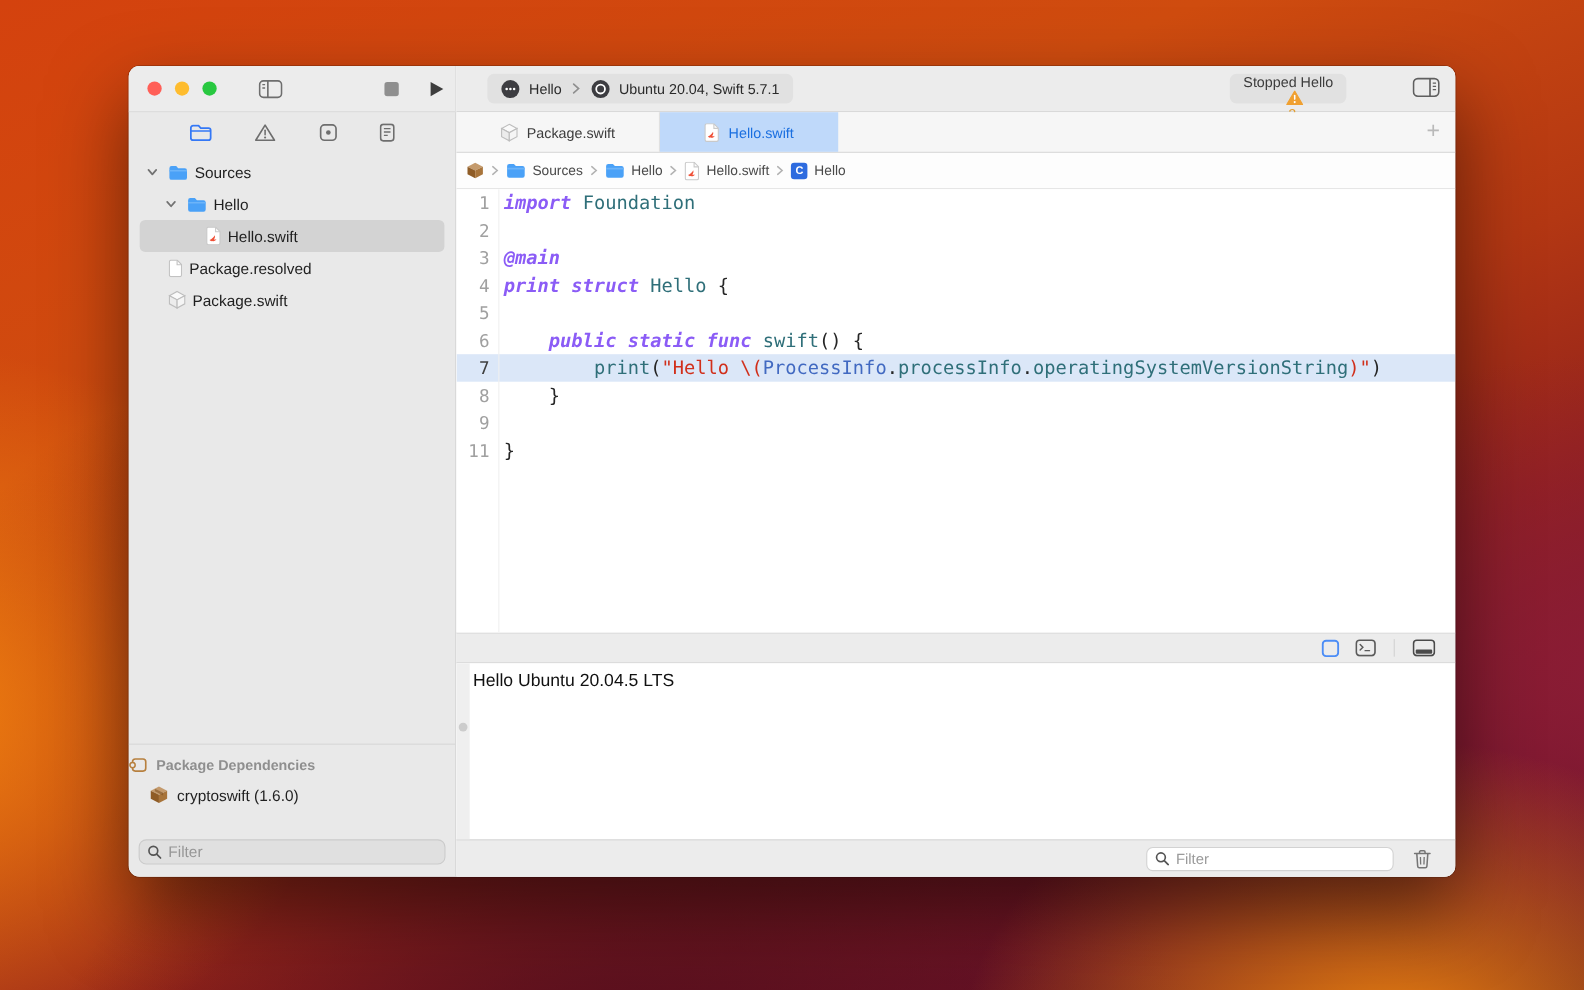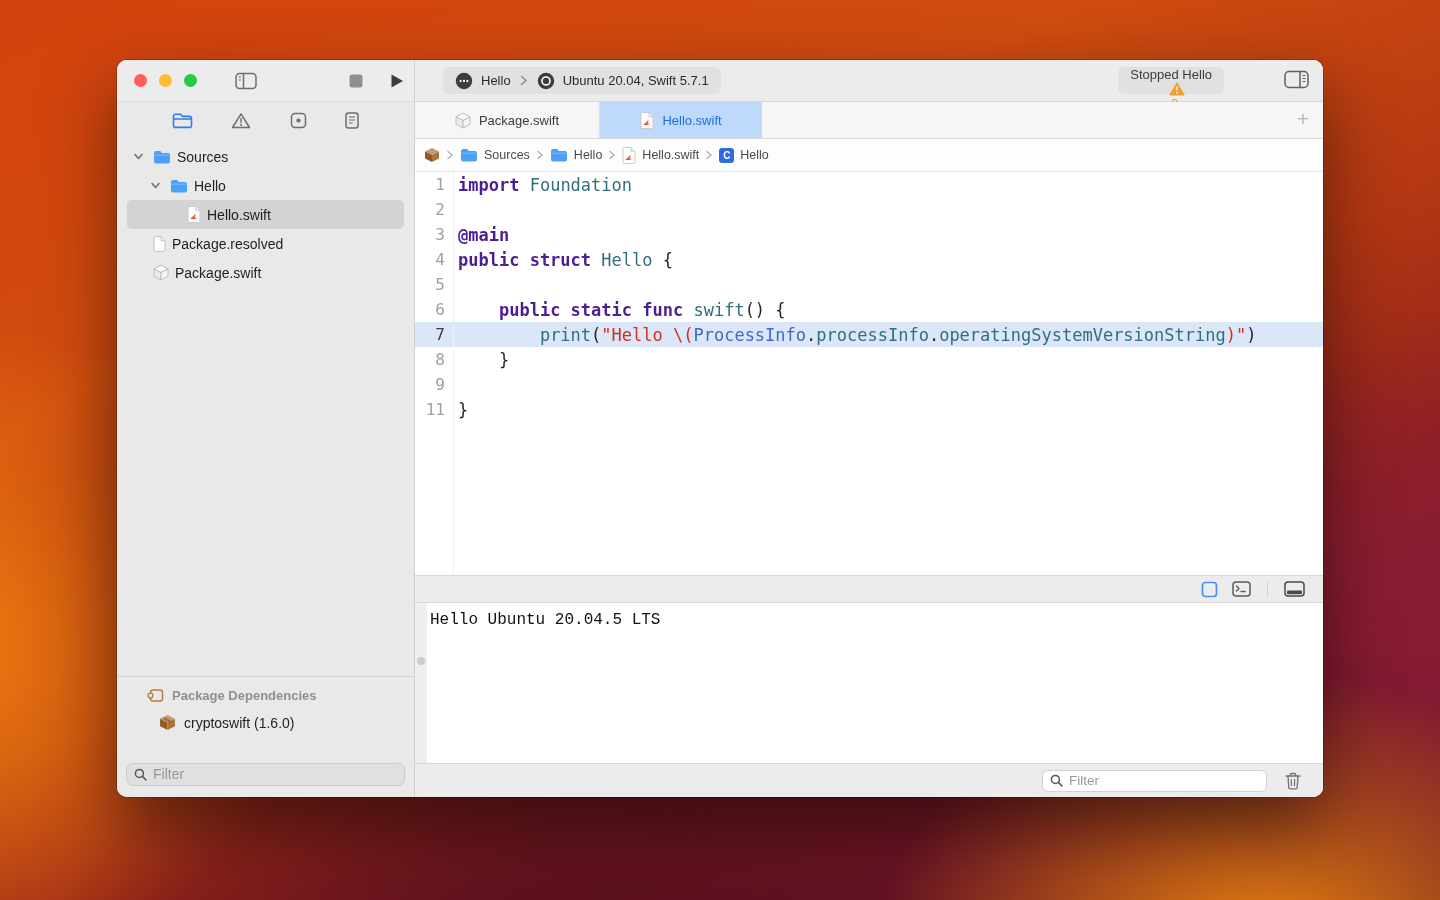--- a/index.html
+++ b/index.html
@@ -33,23 +33,23 @@
   .play-btn{ margin-left:26px; }
   .nav-tabs{ height:37px; display:flex; align-items:center; justify-content:space-around; padding:0 36px; }
   .tree{ flex:0 0 auto; padding-top:3px; }
   .tree-row{ height:29px; display:flex; align-items:center; margin:0 10px; border-radius:5px; }
   .tree-row.selected{ background:#d3d3d3; }
   .chev-slot{ width:20px; display:flex; align-items:center; justify-content:flex-start; }
   .tree-label{ font-size:14px; color:#1f1f1f; margin-left:6px; white-space:nowrap; }
   .icn{ display:inline-flex; align-items:center; justify-content:center; }
   .sb-fill{ flex:1 1 auto; }
   .pkg-sep{ border-top:1px solid #d6d6d6; }
-  .pkg-header{ height:26px; display:flex; align-items:center; padding-left:10px; margin-top:5px;margin-left:20px;}
+  .pkg-header{ height:26px; display:flex; align-items:center; padding-left:0; margin-top:5px;}
   .pkg-header-label{ font-size:13px; color:#8f8f8f; margin-left:8px; font-weight:600;}
-  .pkg-item{ height:29px; display:flex; align-items:center; padding-left:42px; }
+  .pkg-item{ height:29px; display:flex; align-items:center; padding-left:19px; }
   .pkg-item-label{ font-size:14px; color:#1f1f1f; margin-left:8px; }
   .sb-filterbar{ height:46px; display:flex; align-items:center; padding:0 9px; margin-top:14px;}
   .filter-field{ flex:1; height:23px; background:#e0e0e0; border:1px solid #cbcbcb; border-radius:7px; display:flex; align-items:center; padding:0 7px; }
   .filter-field .ph{ font-size:14px; color:#979797; margin-left:6px; }
   
   .main{ flex:1; display:flex; flex-direction:column; background:#fff; min-width:0;}
   .toolbar{ height:42px; background:#ececec; border-bottom:1px solid #d8d8d8; display:flex; align-items:center; padding:0 14px 0 14px; }
   .pill{ height:27px; border-radius:6px; background:rgba(0,0,0,.045); display:flex; align-items:center; padding:0 12px; }
   .scheme-pill{ margin-left:14px; }
   .scheme-name{ font-size:13px; color:#2a2a2a; margin:0 9px 0 8px; }
@@ -70,31 +70,31 @@
   .bc-label{ font-size:12.5px; color:#4a4a4a; }
   .c-badge{ width:15px; height:15px; border-radius:3px; background:#2d6bdf; color:#fff; font-size:10px; font-weight:bold; display:flex; align-items:center; justify-content:center; }
   
   .editor{ height:403px; background:#fff; overflow:hidden; position:relative; font-family:"DejaVu Sans Mono", monospace; }
   .gutter-line{ position:absolute; left:38px; top:0; bottom:0; width:1px; background:#f0f0f0; }
   .code-line{ height:25px; display:flex; align-items:center; }
   .code-line.hl{ background:#dbe7f8; }
   .lnum{ width:30px; text-align:right; font-size:16px; color:#a0a0a0; flex:none; }
   .code-line.hl .lnum{ color:#3f3f3f; }
   .lcontent{ margin-left:13px; font-size:17px; white-space:pre; color:#262626; }
-  .pl{ color:#262626; } .kw{ color:#4c1d95; font-weight:600; }
+  .pl{ color:#262626; } .kw{ color:#8b5cf6; font-weight:600;font-style:italic; }
   .ty{ color:#2f6f79; } .tb{ color:#4169c1; } .st{ color:#d12f1b; }
   
   .debugbar{ height:28px; background:#ececec; border-bottom:1px solid #d8d8d8; border-top:1px solid #d8d8d8; display:flex; align-items:center; justify-content:flex-end; padding-right:18px; gap:14px; }
   .db-btn{ background:none; border:none; display:flex; align-items:center; }
   .db-sep{ width:1px; height:16px; background:#d2d2d2; margin:0 2px; }
   
   .console{ height:160px; background:#fff; display:flex; }
   .console-grip{ width:12px; background:#efefef; position:relative; }
   .console-grip .dot{ position:absolute; left:2px; top:54px; width:8px; height:8px; border-radius:50%; background:#cccccc; }
-  .console-out{ font-family:Liberation Mono, monospace; font-size:16px; color:#111; padding:8px 0 16px 3px; white-space:pre; }
+  .console-out{ font-family:Liberation Sans, sans-serif; font-size:16px; color:#111; padding:8px 0 16px 3px; white-space:pre; }
   
   .bottombar{ height:34px; background:#ececec; border-top:1px solid #d8d8d8; display:flex; align-items:center; justify-content:flex-end; padding-right:22px; }
   .bb-filter{ width:225px; height:22px; background:#fff; border:1px solid #d2d2d2; border-radius:6px; display:flex; align-items:center; padding:0 7px; }
   .bb-filter .ph{ font-size:13.5px; color:#9a9a9a; margin-left:6px; }
   .trash-btn{ background:none; border:none; margin-left:18px; display:flex; }
 </style>
 </head>
 <body>
 
 <div class="window">
@@ -407,21 +407,21 @@
         <div class="code-line">
           <span class="lnum">2</span>
           <span class="lcontent"></span>
         </div>
         <div class="code-line">
           <span class="lnum">3</span>
           <span class="lcontent"><span class="kw">@main</span></span>
         </div>
         <div class="code-line">
           <span class="lnum">4</span>
-          <span class="lcontent"><span class="kw">public struct</span><span class="pl"> </span><span class="ty">Hello</span><span class="pl"> {</span></span>
+          <span class="lcontent"><span class="kw">print struct</span><span class="pl"> </span><span class="ty">Hello</span><span class="pl"> {</span></span>
         </div>
         <div class="code-line">
           <span class="lnum">5</span>
           <span class="lcontent"></span>
         </div>
         <div class="code-line">
           <span class="lnum">6</span>
           <span class="lcontent"><span class="pl">    </span><span class="kw">public static func</span><span class="pl"> </span><span class="ty">swift</span><span class="pl">() {</span></span>
         </div>
         <div class="code-line hl">

